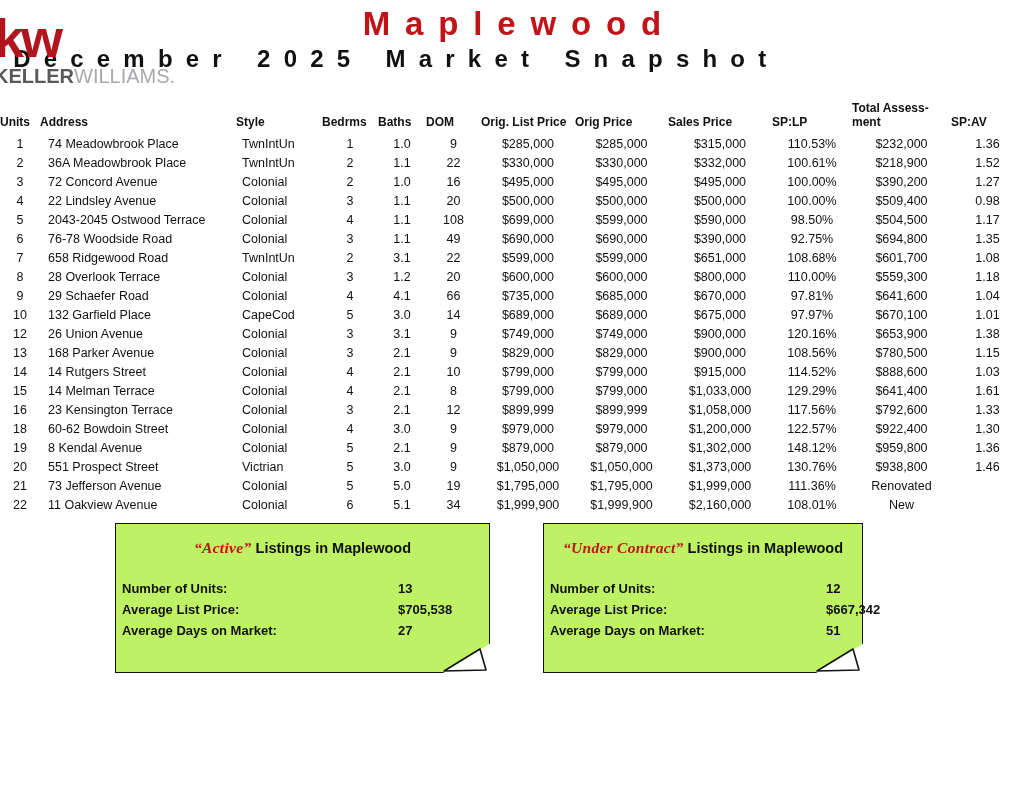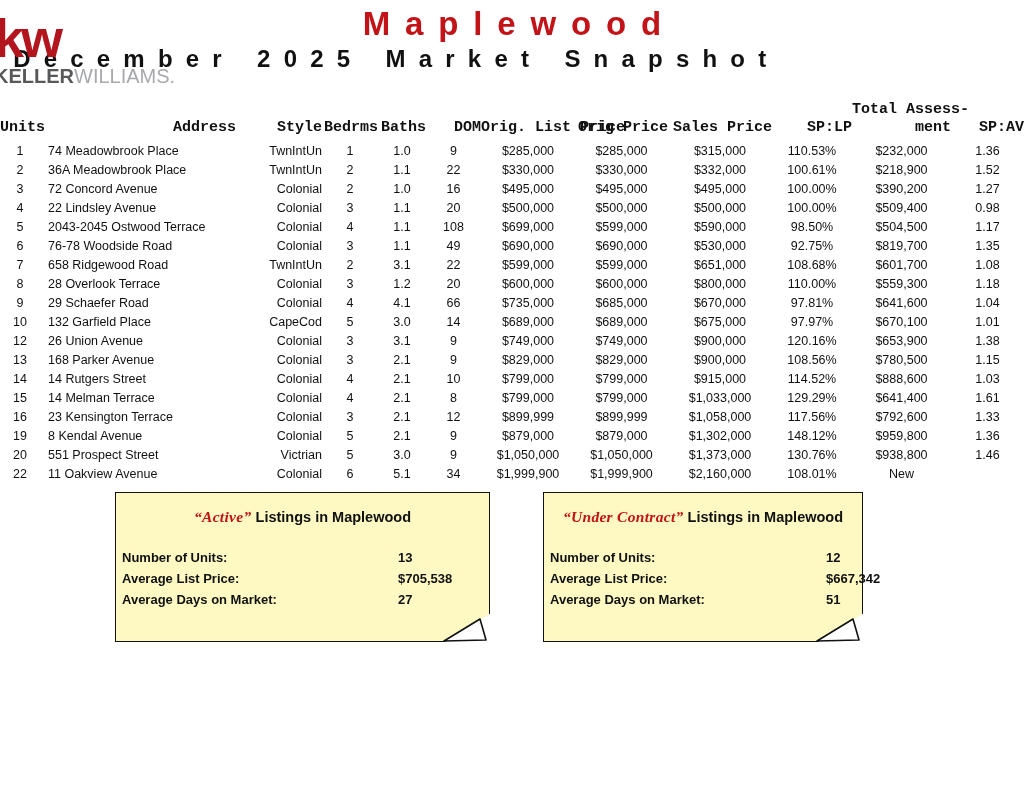--- a/index.html
+++ b/index.html
@@ -21,30 +21,30 @@
   .logo .kwname{font-size:20px;letter-spacing:0px;margin-top:1px;white-space:nowrap;}
   .logo .keller{color:var(--keller-gray);font-weight:bold;}
   .logo .williams{color:var(--williams-gray);font-weight:normal;}
   .title{margin:7px 12px 0;text-align:center;font-size:33px;line-height:1.05;font-weight:bold;
          color:var(--brand-red);letter-spacing:.45em;text-indent:.45em;}
   .subtitle{margin:4px 0 0;text-align:left;font-size:24px;line-height:1.1;font-weight:bold;
          color:var(--ink);letter-spacing:.55em;text-indent:.55em;word-spacing:.1em;}
 
   
   table.listings{width:1024px;table-layout:fixed;border-collapse:collapse;margin-top:4px;}
-  table.listings th{font-size:15px;font-weight:bold;vertical-align:bottom;padding:0 0 5px 0;
-        white-space:pre;text-align:right;line-height:1.2;font-family:Liberation Mono, monospace;}
+  table.listings th{font-size:12px;font-weight:bold;vertical-align:bottom;padding:0 0 5px 0;
+        white-space:pre;text-align:left;line-height:1.2;}
   table.listings td{font-size:12.5px;height:19px;padding:0;text-align:center;white-space:nowrap;
         overflow:hidden;line-height:19px;}
   table.listings td:nth-child(2){text-align:left;padding-left:8px;}
-  table.listings td:nth-child(3){text-align:right;padding-left:6px;}
+  table.listings td:nth-child(3){text-align:left;padding-left:6px;}
 
   
   .boxes{display:flex;margin:8px 0 0 115px;gap:53px;}
-  .note-box{position:relative;border:1.6px solid #111;background:#fef9c3;height:150px;}
+  .note-box{position:relative;border:1.6px solid #111;background:#bef264;height:150px;}
   .note-box.left{width:375px;}
   .note-box.right{width:320px;}
   .note-title{margin:15px 8px 0;text-align:center;font-size:14.5px;font-weight:bold;white-space:nowrap;}
   .note-title .hl{font-family:"Liberation Serif", serif;font-style:italic;color:var(--brand-red);
         font-size:15.5px;letter-spacing:.3px;}
   .note-stats{margin:21px 0 0 6px;}
   .stat{display:flex;font-size:13px;font-weight:bold;line-height:21px;}
   .stat .lbl{width:276px;flex:none;}
   .dogear{position:absolute;right:-1.6px;bottom:-1.6px;width:48px;height:30px;display:block;}
 </style>
@@ -167,23 +167,23 @@
         </tr>
         <tr>
           <td>6</td>
           <td>76-78 Woodside Road</td>
           <td>Colonial</td>
           <td>3</td>
           <td>1.1</td>
           <td>49</td>
           <td>$690,000</td>
           <td>$690,000</td>
-          <td>$530,000</td>
+          <td>$390,000</td>
           <td>92.75%</td>
-          <td>$819,700</td>
+          <td>$694,800</td>
           <td>1.35</td>
         </tr>
         <tr>
           <td>7</td>
           <td>658 Ridgewood Road</td>
           <td>TwnIntUn</td>
           <td>2</td>
           <td>3.1</td>
           <td>22</td>
           <td>$599,000</td>
@@ -299,20 +299,34 @@
           <td>2.1</td>
           <td>12</td>
           <td>$899,999</td>
           <td>$899,999</td>
           <td>$1,058,000</td>
           <td>117.56%</td>
           <td>$792,600</td>
           <td>1.33</td>
         </tr>
         <tr>
+          <td>18</td>
+          <td>60-62 Bowdoin Street</td>
+          <td>Colonial</td>
+          <td>4</td>
+          <td>3.0</td>
+          <td>9</td>
+          <td>$979,000</td>
+          <td>$979,000</td>
+          <td>$1,200,000</td>
+          <td>122.57%</td>
+          <td>$922,400</td>
+          <td>1.30</td>
+        </tr>
+        <tr>
           <td>19</td>
           <td>8 Kendal Avenue</td>
           <td>Colonial</td>
           <td>5</td>
           <td>2.1</td>
           <td>9</td>
           <td>$879,000</td>
           <td>$879,000</td>
           <td>$1,302,000</td>
           <td>148.12%</td>
@@ -325,20 +339,34 @@
           <td>Victrian</td>
           <td>5</td>
           <td>3.0</td>
           <td>9</td>
           <td>$1,050,000</td>
           <td>$1,050,000</td>
           <td>$1,373,000</td>
           <td>130.76%</td>
           <td>$938,800</td>
           <td>1.46</td>
+        </tr>
+        <tr>
+          <td>21</td>
+          <td>73 Jefferson Avenue</td>
+          <td>Colonial</td>
+          <td>5</td>
+          <td>5.0</td>
+          <td>19</td>
+          <td>$1,795,000</td>
+          <td>$1,795,000</td>
+          <td>$1,999,000</td>
+          <td>111.36%</td>
+          <td>Renovated</td>
+          <td></td>
         </tr>
         <tr>
           <td>22</td>
           <td>11 Oakview Avenue</td>
           <td>Colonial</td>
           <td>6</td>
           <td>5.1</td>
           <td>34</td>
           <td>$1,999,900</td>
           <td>$1,999,900</td>

